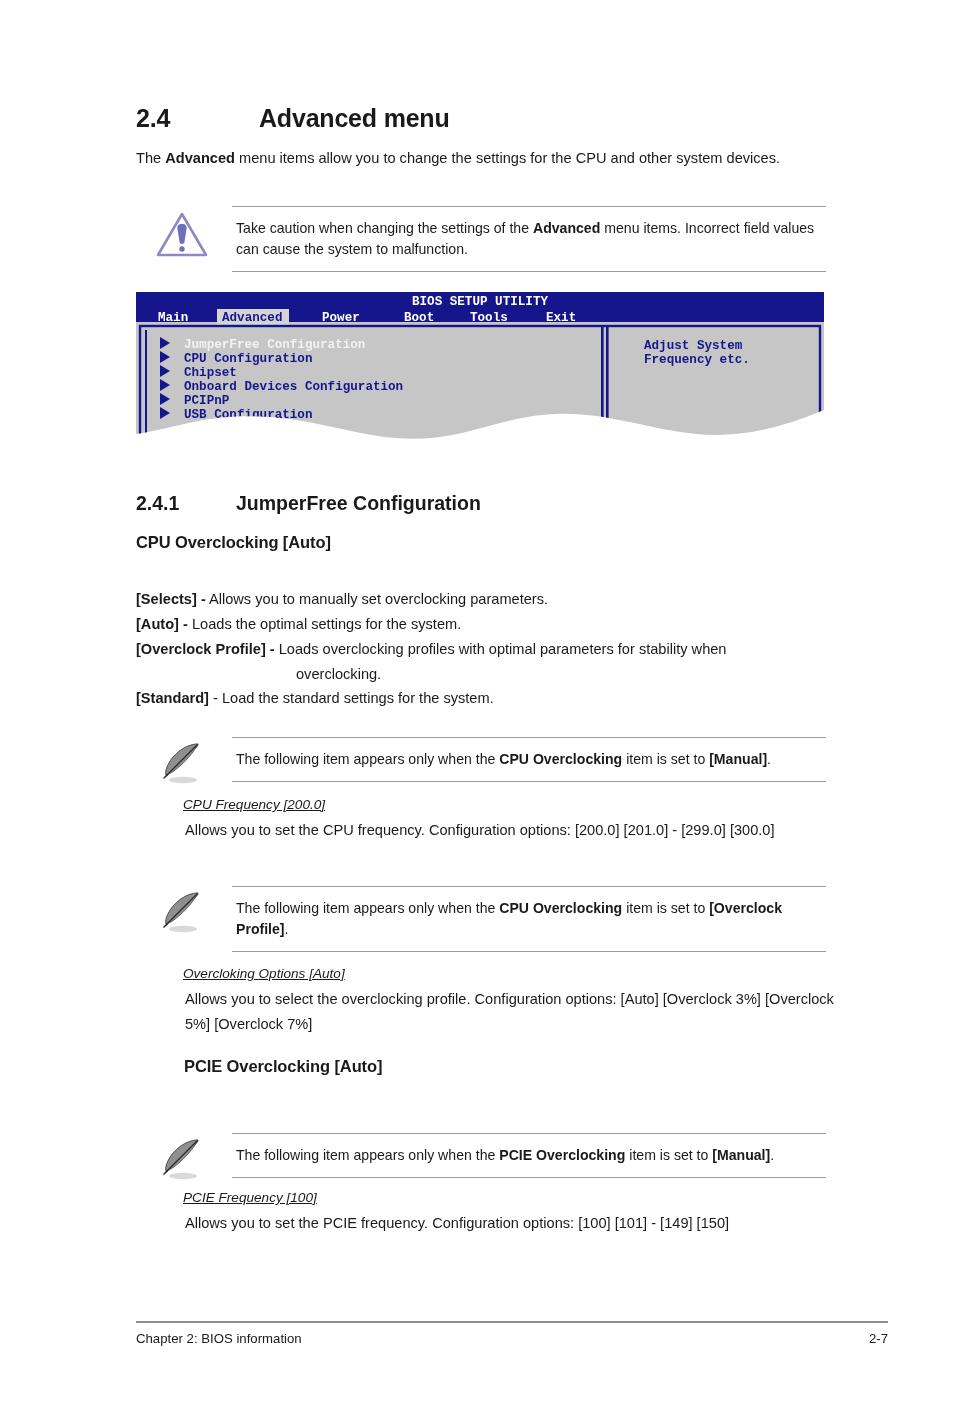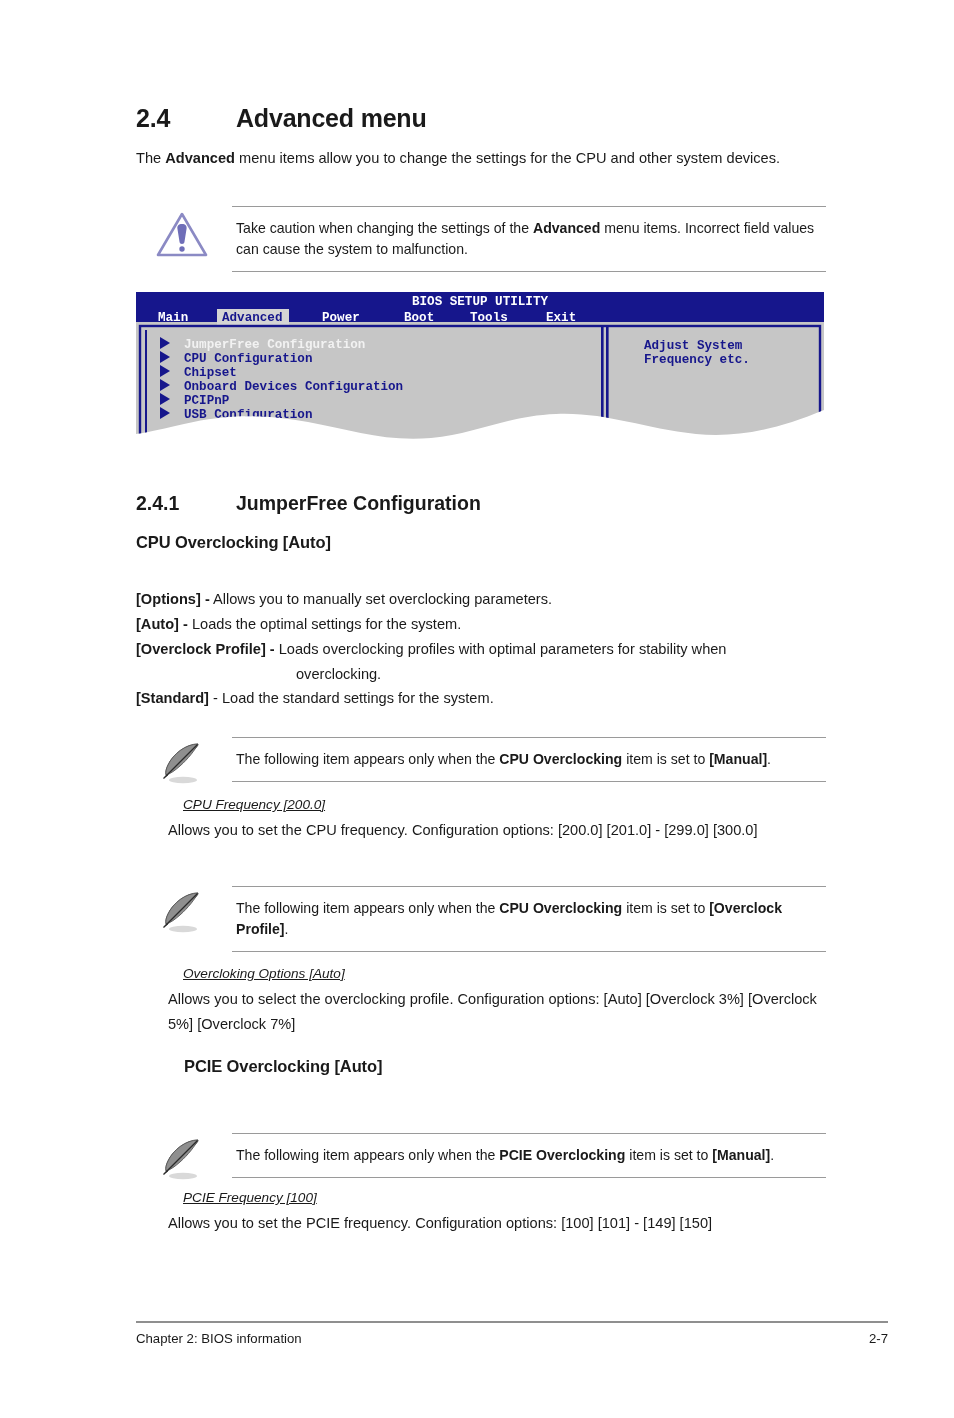--- a/index.html
+++ b/index.html
@@ -37,20 +37,21 @@
     font-size: 25px;
     font-weight: bold;
     letter-spacing: -0.2px;
     width: 100px;
     flex: 0 0 100px;
   }
   .h1-title {
     font-size: 25px;
     font-weight: bold;
     letter-spacing: -0.2px;
+    margin-left: 23px;
   }
 
   .intro {
     position: absolute;
     left: 136px;
     top: 148px;
     width: 690px;
     font-size: 14.6px;
     line-height: 21.5px;
   }
@@ -149,21 +150,21 @@
 
   .subitem-title {
     position: absolute;
     left: 183px;
     font-size: 13.6px;
     font-style: italic;
     text-decoration: underline;
   }
   .subitem-body {
     position: absolute;
-    left: 168px;
+    left: 185px;
     width: 650px;
     font-size: 14.6px;
     line-height: 24.5px;
   }
 
   
   .footer-rule {
     position: absolute;
     left: 136px;
     top: 1321px;
@@ -272,21 +273,21 @@
 
   <div class="h2-row" style="top:492px;">
     <span class="h2-num">2.4.1</span>
     <span class="h2-title">JumperFree Configuration</span>
   </div>
 
   <div class="h3" style="top:533px;">CPU Overclocking [Auto]</div>
 
 
   <div class="hang" style="top:587px;">
-    <b>[Options] -</b><span> Allows you to manually set overclocking parameters.</span>
+    <b>[Selects] -</b><span> Allows you to manually set overclocking parameters.</span>
   </div>
 
   <div class="hang" style="top:612px;">
     <b>[Auto] -</b><span> Loads the optimal settings for the system.</span>
   </div>
 
   <div class="hang" style="top:637px;">
     <b>[Overclock Profile] -</b><span> Loads overclocking profiles with optimal parameters for stability when</span><span class="cont">overclocking.</span>
   </div>
 

